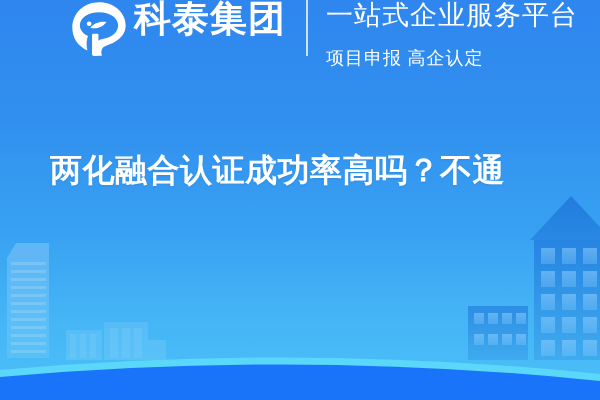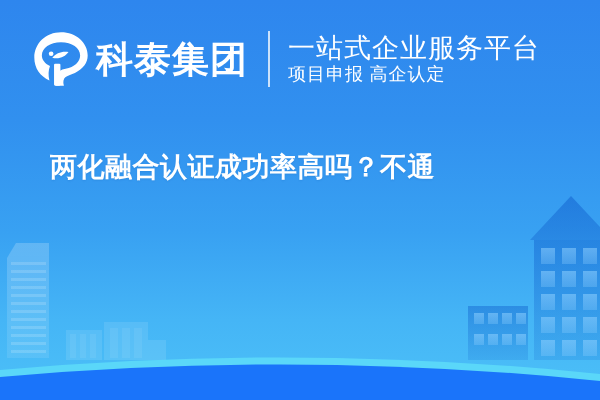--- a/index.html
+++ b/index.html
@@ -31,22 +31,22 @@
     width: 600px; height: 90px;
   }
 
   
   #header {
     position: absolute;
     left: 0; top: 0;
     width: 600px;
     height: 118px;
     display: flex;
-    align-items: center;
-    padding-left: 32px;
+    align-items: flex-start;
+    padding-left: 70px;
     box-sizing: border-box;
   }
   #logo-mark {
     width: 58px;
     height: 58px;
     flex: 0 0 58px;
     margin-right: 6px;
   }
   #brand-name {
     color: #ffffff;
@@ -77,34 +77,34 @@
     letter-spacing: 1px;
     white-space: nowrap;
   }
   #tagline-sub {
     color: #ffffff;
     font-size: 18px;
     font-weight: 400;
     line-height: 1.2;
     letter-spacing: 1px;
     white-space: nowrap;
-    margin-top: 1px;
+    margin-top: 18px;
     font-family: "Liberation Serif", "DejaVu Serif", serif;
   }
 
   
   #title-block {
     position: absolute;
     left: 50px;
     top: 148px;
     width: 510px;
   }
   .title-line {
     color: #ffffff;
-    font-size: 27px;
+    font-size: 32px;
     font-weight: bold;
     line-height: 1.42;
     letter-spacing: 0.5px;
     white-space: nowrap;
     text-shadow: 0 1px 2px rgba(0,60,140,0.12);
   }
 </style>
 </head>
 <body>
 

